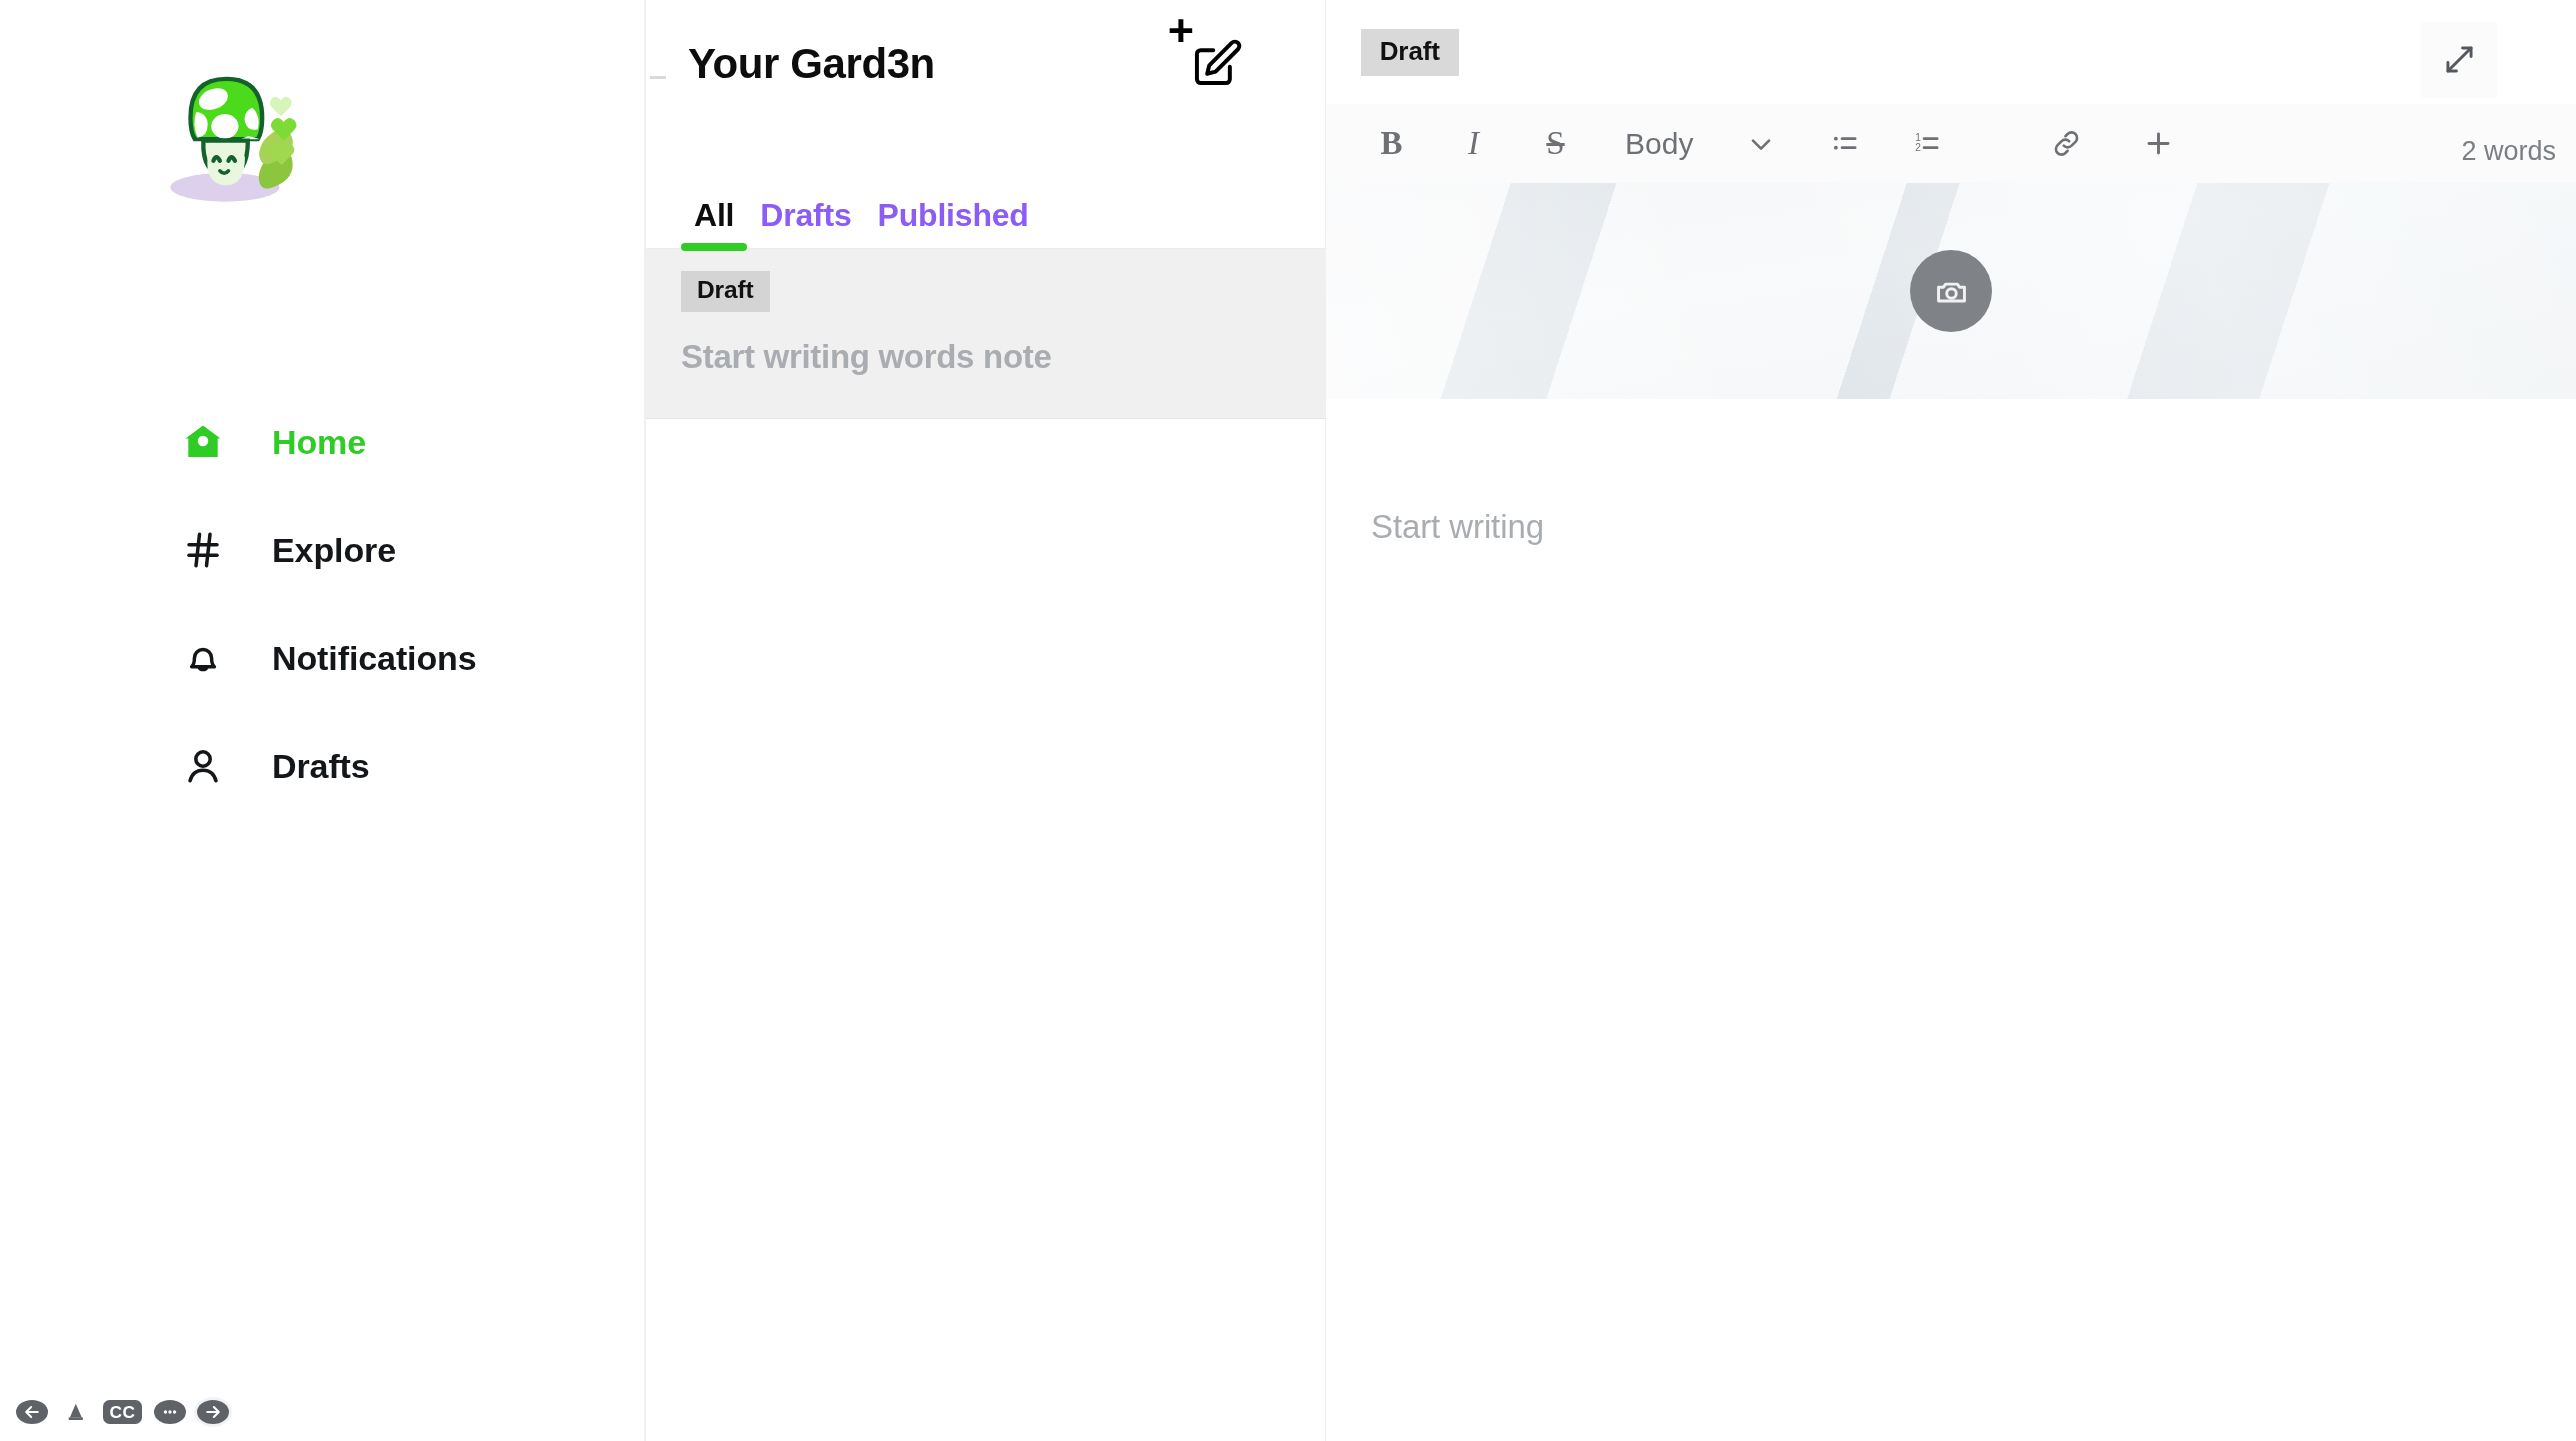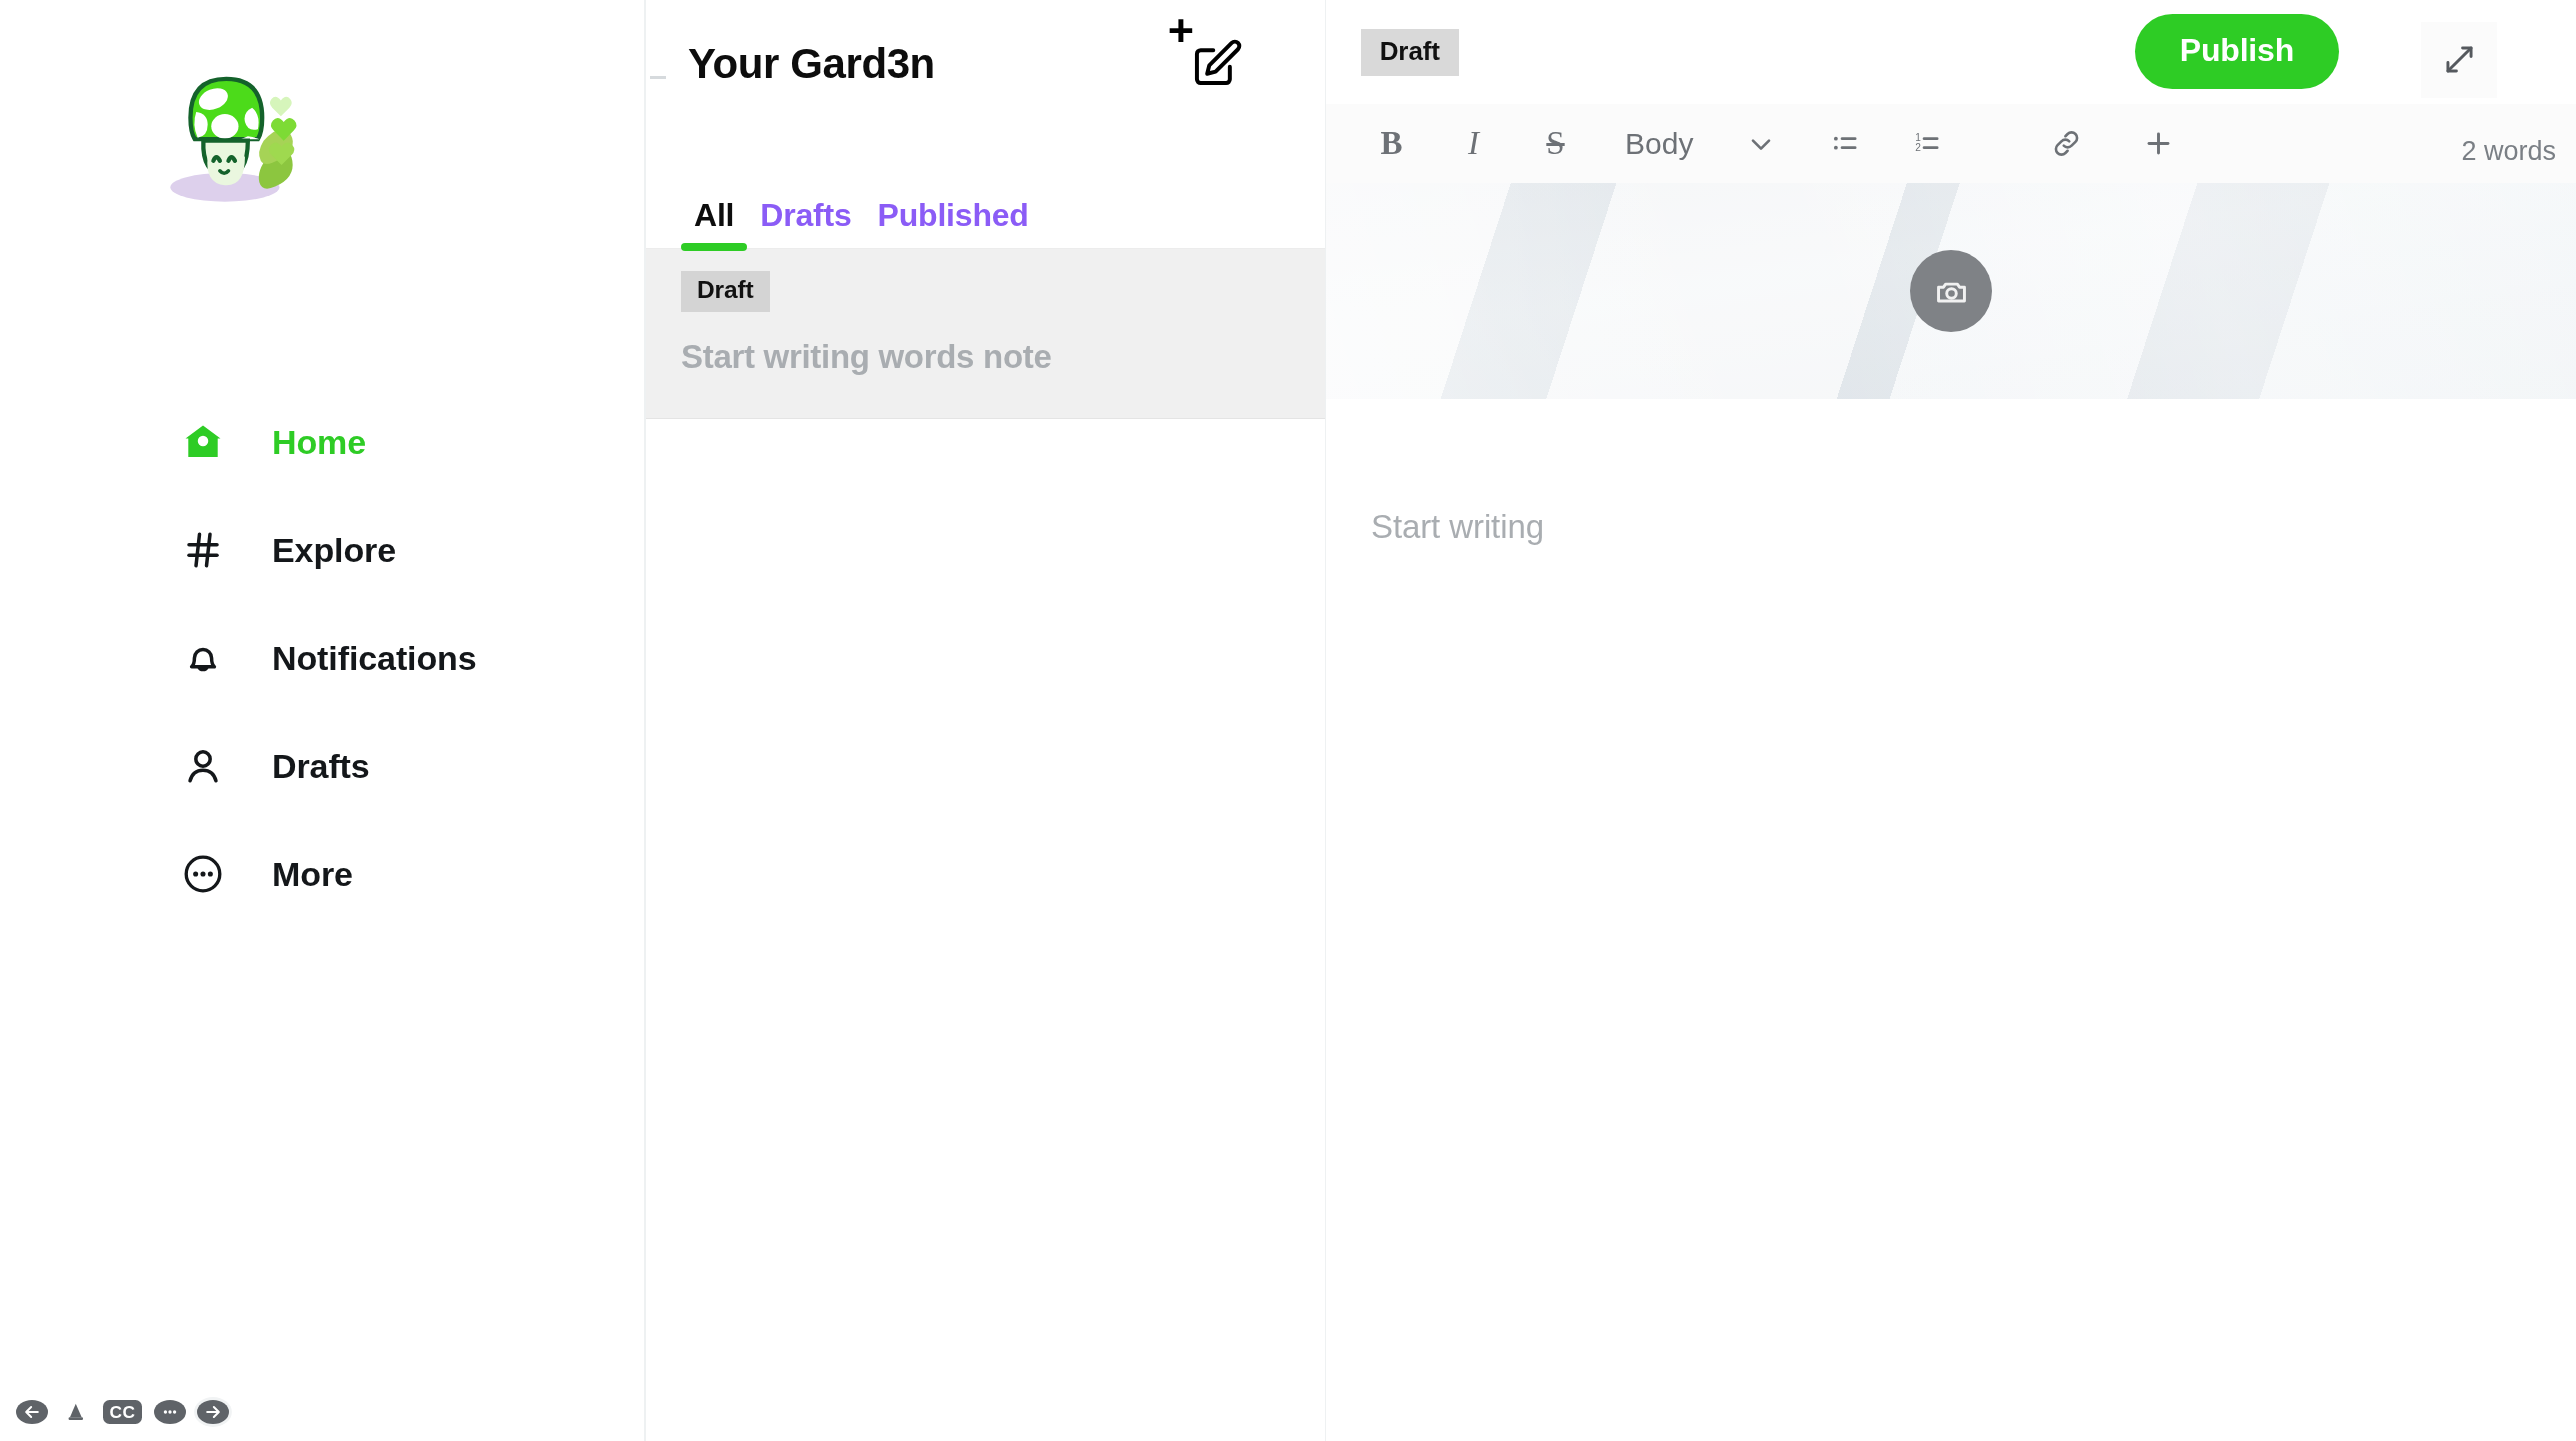--- a/index.html
+++ b/index.html
@@ -269,31 +269,20 @@
       <div class="nav-item">
         <span class="nav-icon">
           <svg width="42" height="42" viewBox="0 0 24 24" fill="none" stroke="#14171a" stroke-width="2" stroke-linecap="round">
             <circle cx="12" cy="8" r="4.1"></circle>
             <path d="M4.6 20.4 q1.6 -6 7.4 -6 q5.8 0 7.4 6"></path>
           </svg>
         </span>
         <span class="nav-label">Drafts</span>
       </div>
 
-      <div class="nav-item">
-        <span class="nav-icon">
-          <svg width="42" height="42" viewBox="0 0 24 24">
-            <circle cx="12" cy="12" r="9.6" fill="none" stroke="#14171a" stroke-width="1.9"></circle>
-            <circle cx="7.8" cy="12" r="1.45" fill="#14171a"></circle>
-            <circle cx="12" cy="12" r="1.45" fill="#14171a"></circle>
-            <circle cx="16.2" cy="12" r="1.45" fill="#14171a"></circle>
-          </svg>
-        </span>
-        <span class="nav-label">More</span>
-      </div>
 
     </nav>
 
     <div class="bottom-bar">
       <div class="bb-btn">
         <svg width="20" height="20" viewBox="0 0 24 24" fill="none" stroke="#fff" stroke-width="2.4" stroke-linecap="round" stroke-linejoin="round">
           <line x1="19" y1="12" x2="6" y2="12"></line>
             <polyline points="11,6 5,12 11,18"></polyline>
         </svg>
       </div>
@@ -359,21 +348,20 @@
       </div>
     </div>
 
   </section>
 
   <section class="editor">
 
     <div class="editor-topbar">
       <span class="ed-draft-badge">Draft</span>
 
-      <button class="publish-btn">Publish</button>
 
       <div class="expand-btn">
         <svg width="37" height="37" viewBox="0 0 24 24" fill="none" stroke="#55595e" stroke-width="1.9" stroke-linecap="round" stroke-linejoin="round">
           <polyline points="14,4.5 19.5,4.5 19.5,10"></polyline>
           <polyline points="10,19.5 4.5,19.5 4.5,14"></polyline>
           <line x1="19.5" y1="4.5" x2="4.5" y2="19.5"></line>
         </svg>
       </div>
     </div>
 

